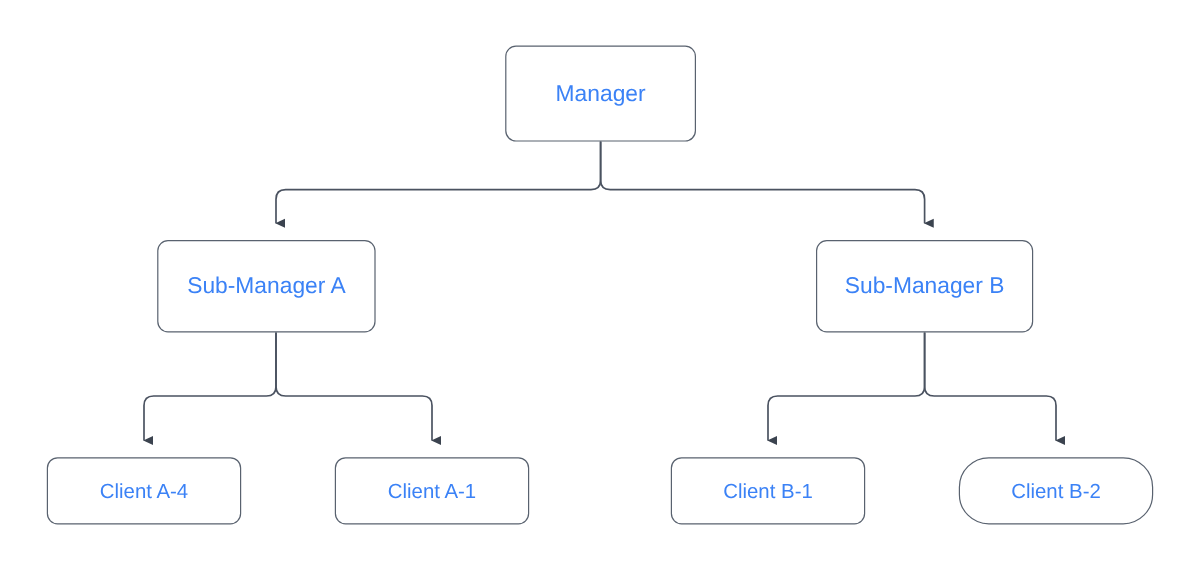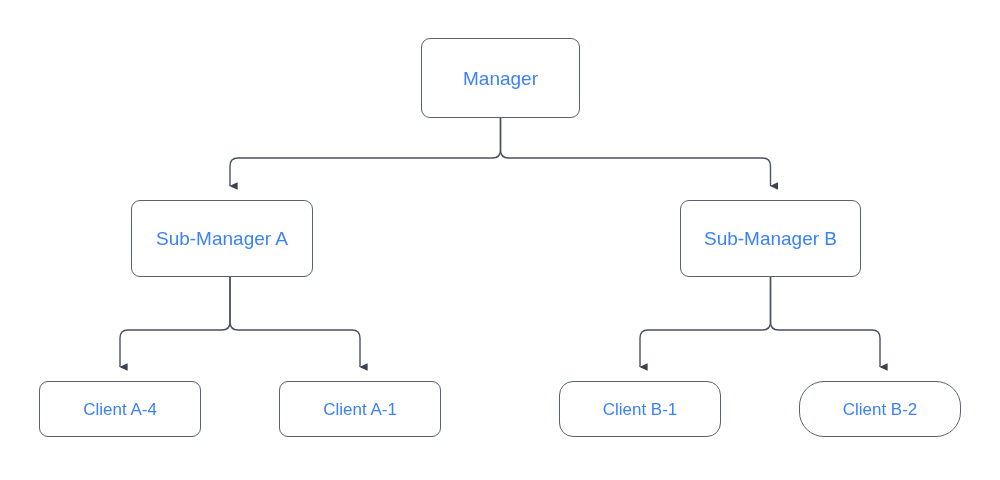--- a/index.html
+++ b/index.html
@@ -43,21 +43,21 @@
   
   #node-manager      { left: 421px; top: 38px;  width: 159px; height: 80px; }
   #node-manager .node-label      { font-size: 19px; }
 
   #node-sub-a        { left: 131px; top: 200px; width: 182px; height: 77px; }
   #node-sub-b        { left: 680px; top: 200px; width: 181px; height: 77px; justify-content: center; }
   #node-sub-a .node-label, #node-sub-b .node-label { font-size: 19px; }
 
   #node-client-a1    { left: 39px;  top: 381px; width: 162px; height: 56px; }
   #node-client-a2    { left: 279px; top: 381px; width: 162px; height: 56px; }
-  #node-client-b1    { left: 559px; top: 381px; width: 162px; height: 56px; border-radius: 14px; }
+  #node-client-b1    { left: 559px; top: 381px; width: 162px; height: 56px; }
   #node-client-b2    { left: 799px; top: 381px; width: 162px; height: 56px; border-radius: 25px; }
   #node-client-a1 .node-label,
   #node-client-a2 .node-label,
   #node-client-b1 .node-label,
   #node-client-b2 .node-label { font-size: 17px; }
 </style>
 </head>
 <body>
 
 <div id="canvas">

